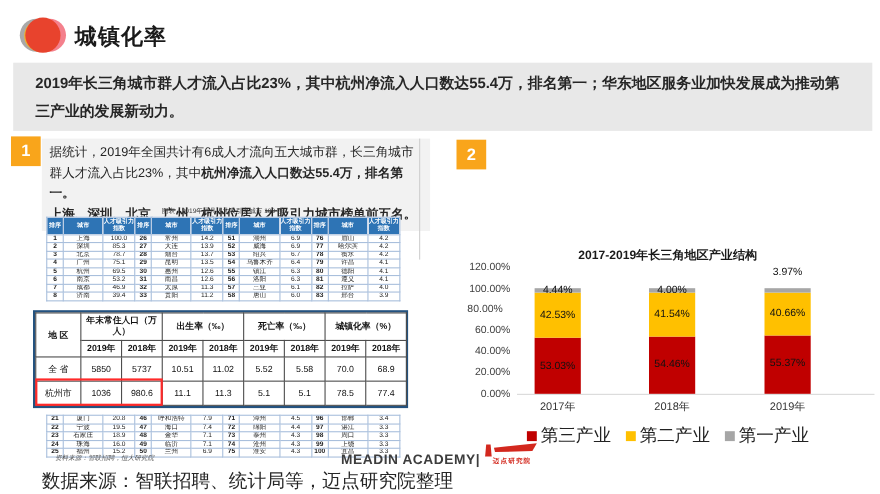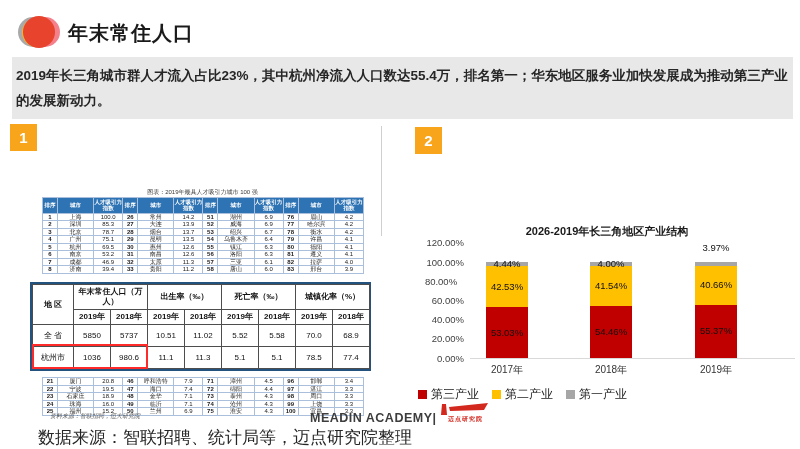--- a/index.html
+++ b/index.html
@@ -10,21 +10,21 @@
   
   .logo { position:absolute; left:18px; top:14px; width:44px; height:36px; }
   .logo .c { position:absolute; border-radius:50%; }
   .logo .c-gray   { left:0;  top:3px; width:30px; height:30px; background:#A9A9A9; }
   .logo .c-pink   { left:12px; top:3px; width:30px; height:30px; background:#F4808C; }
   .logo .c-yellow { left:4px; top:4px; width:29px; height:29px; background:#F0B429; }
   .logo .c-main   { left:5px; top:2px; width:32px; height:32px; background:#E8432D; }
   .page-title { position:absolute; left:68px; top:20px; font-size:20px; font-weight:bold; color:#1a1a1a; letter-spacing:1px; }
 
   
-  .banner { position:absolute; left:12px; top:57px; width:781px; height:62px; background:#E8E8E8; padding:7px 4px; }
+  .banner { position:absolute; left:12px; top:57px; width:781px; height:62px; background:#E8E8E8; padding:7px 20px; }
   .banner p { font-size:13.5px; font-weight:bold; color:#262626; line-height:1.85; }
 
   
   .numbox { position:absolute; width:27px; height:27px; background:#F9A51B; color:#fff; font-weight:bold; font-size:15px; display:flex; align-items:center; justify-content:center; }
   .numbox-1 { left:10px; top:124px; }
   .numbox-2 { left:415px; top:127px; }
   .sec-text { position:absolute; background:#F2F2F2; color:#262626; font-size:11.5px; }
   .sec1-text { left:38px; top:126px; width:353px; padding:4px 7px 5px 7px; line-height:1.62; }
   .sec2-text { left:443px; top:129px; width:350px; padding:5px 9px 6px 9px; line-height:1.76; }
   .b { font-weight:bold; }
@@ -48,48 +48,49 @@
   .fig-source { position:absolute; left:20px; top:224px; font-size:6px; font-style:italic; color:#555; }
 
   
   .chart { position:absolute; left:418px; top:220px; width:378px; height:200px; }
   .chart-title { position:absolute; top:4px; width:100%; text-align:center; font-size:11px; font-weight:bold; color:#1a1a1a; }
   .ytick { position:absolute; left:0; width:46px; text-align:right; font-size:9.5px; color:#404040; }
   .baseline { position:absolute; left:52px; top:138px; width:325px; height:1px; background:#D9D9D9; }
   .seg { position:absolute; width:42px; }
   .seglab { position:absolute; width:62px; text-align:center; font-size:9.5px; color:#111; }
   .xlab { position:absolute; width:62px; text-align:center; font-size:10px; color:#333; top:143px; }
-  .legend { position:absolute; top:166px; width:100%; display:flex; justify-content:flex-start; gap:13px; font-size:12px; color:#222; }
+  .legend { position:absolute; top:166px; width:100%; display:flex; justify-content:center; gap:13px; font-size:16px; color:#222; }
   .legend-item { display:flex; align-items:center; }
   .legend-item .sw { width:9px; height:9px; display:inline-block; margin-right:4px; }
 
   
   .footer-source { position:absolute; left:38px; top:426px; font-size:17px; color:#262626; }
   .brand-text { position:absolute; left:310px; top:411px; font-size:12.5px; font-weight:600; color:#3d3d3d; letter-spacing:0.5px; }
   .meadin-logo { position:absolute; left:440px; top:402px; width:50px; height:28px; }
   .meadin-logo .logo-label { position:absolute; left:8px; top:13px; font-size:6px; color:#D3281E; font-weight:bold; letter-spacing:1px; white-space:nowrap; }
 </style>
 </head>
 <body>
 
 <div class="slide">
 
   <div class="logo">
     <span class="c c-gray"></span>
     <span class="c c-yellow"></span>
     <span class="c c-pink"></span>
     <span class="c c-main"></span>
   </div>
-  <div class="page-title">年末常住人口</div>
+  <div class="page-title">城镇化率</div>
 
   <div class="banner">
     <p>2019年长三角城市群人才流入占比23%，其中杭州净流入人口数达55.4万，排名第一；华东地区服务业加快发展成为推动第三产业的发展新动力。</p>
   </div>
 
   <div class="numbox numbox-1">1</div>
+  <div class="sec-text sec1-text"><span>据统计，2019年全国共计有6成人才流向五大城市群，长三角城市群人才流入占比23%，其中</span><span class="b">杭州净流入人口数达55.4万，排名第一。</span><br><span class="b">上海、深圳、北京、广州、杭州位居人才吸引力城市榜单前五名。</span></div>
 
   <div class="divider-v"></div>
 
   <div class="numbox numbox-2">2</div>
 
   <div class="figure">
     <div class="fig-caption">图表：2019年最具人才吸引力城市 100 强</div>
 
     <table class="mini mini-top">
       <colgroup>
@@ -377,21 +378,21 @@
             <td>宜昌</td>
             <td>3.3</td>
           </tr>
         </tbody>
     </table>
 
     <div class="fig-source">资料来源：智联招聘，恒大研究院</div>
   </div>
 
   <div class="chart">
-    <div class="chart-title">2026-2019年长三角地区产业结构</div>
+    <div class="chart-title">2017-2019年长三角地区产业结构</div>
     <div class="baseline"></div>
     <div>
         <div class="ytick" style="top: 132.5px;">0.00%</div>
         <div class="ytick" style="top: 113.33px;">20.00%</div>
         <div class="ytick" style="top: 94.16px;">40.00%</div>
         <div class="ytick" style="top: 74.99px;">60.00%</div>
         <div class="ytick" style="top: 55.82px; text-align: center;">80.00%</div>
         <div class="ytick" style="top: 36.65px;">100.00%</div>
         <div class="ytick" style="top: 17.48px;">120.00%</div>
         <div class="seg" style="left: 68px; top: 87.1973px; height: 50.8027px; background: rgb(192, 0, 0);"></div>

